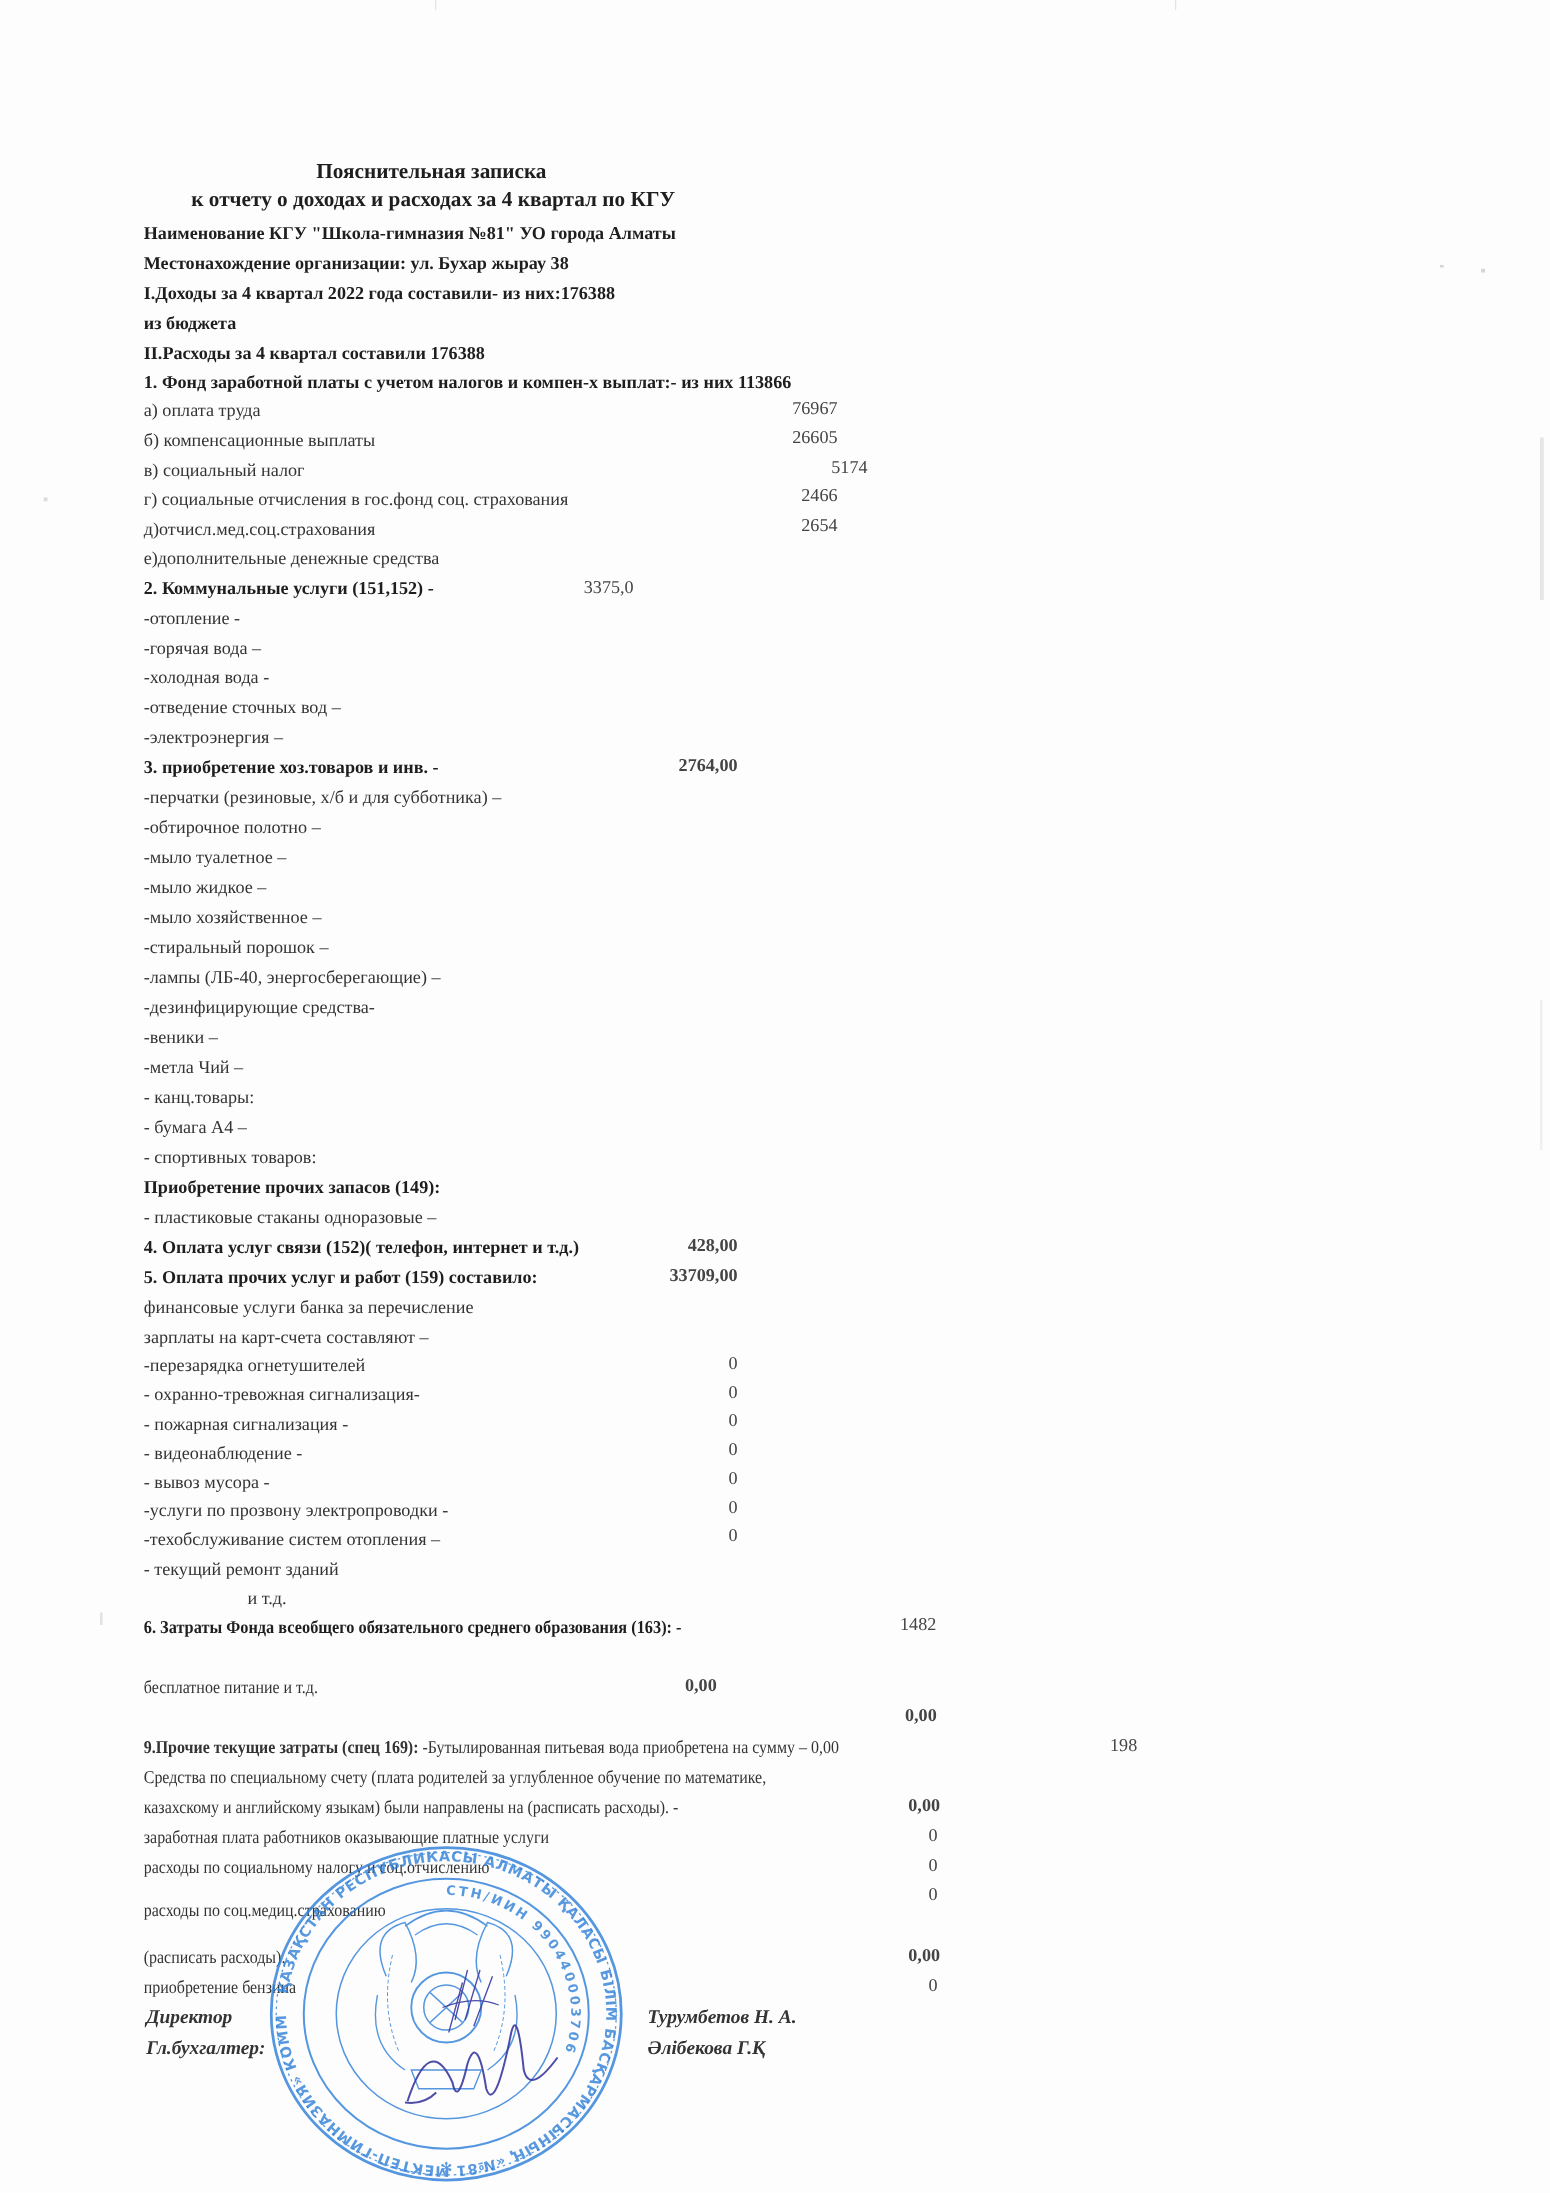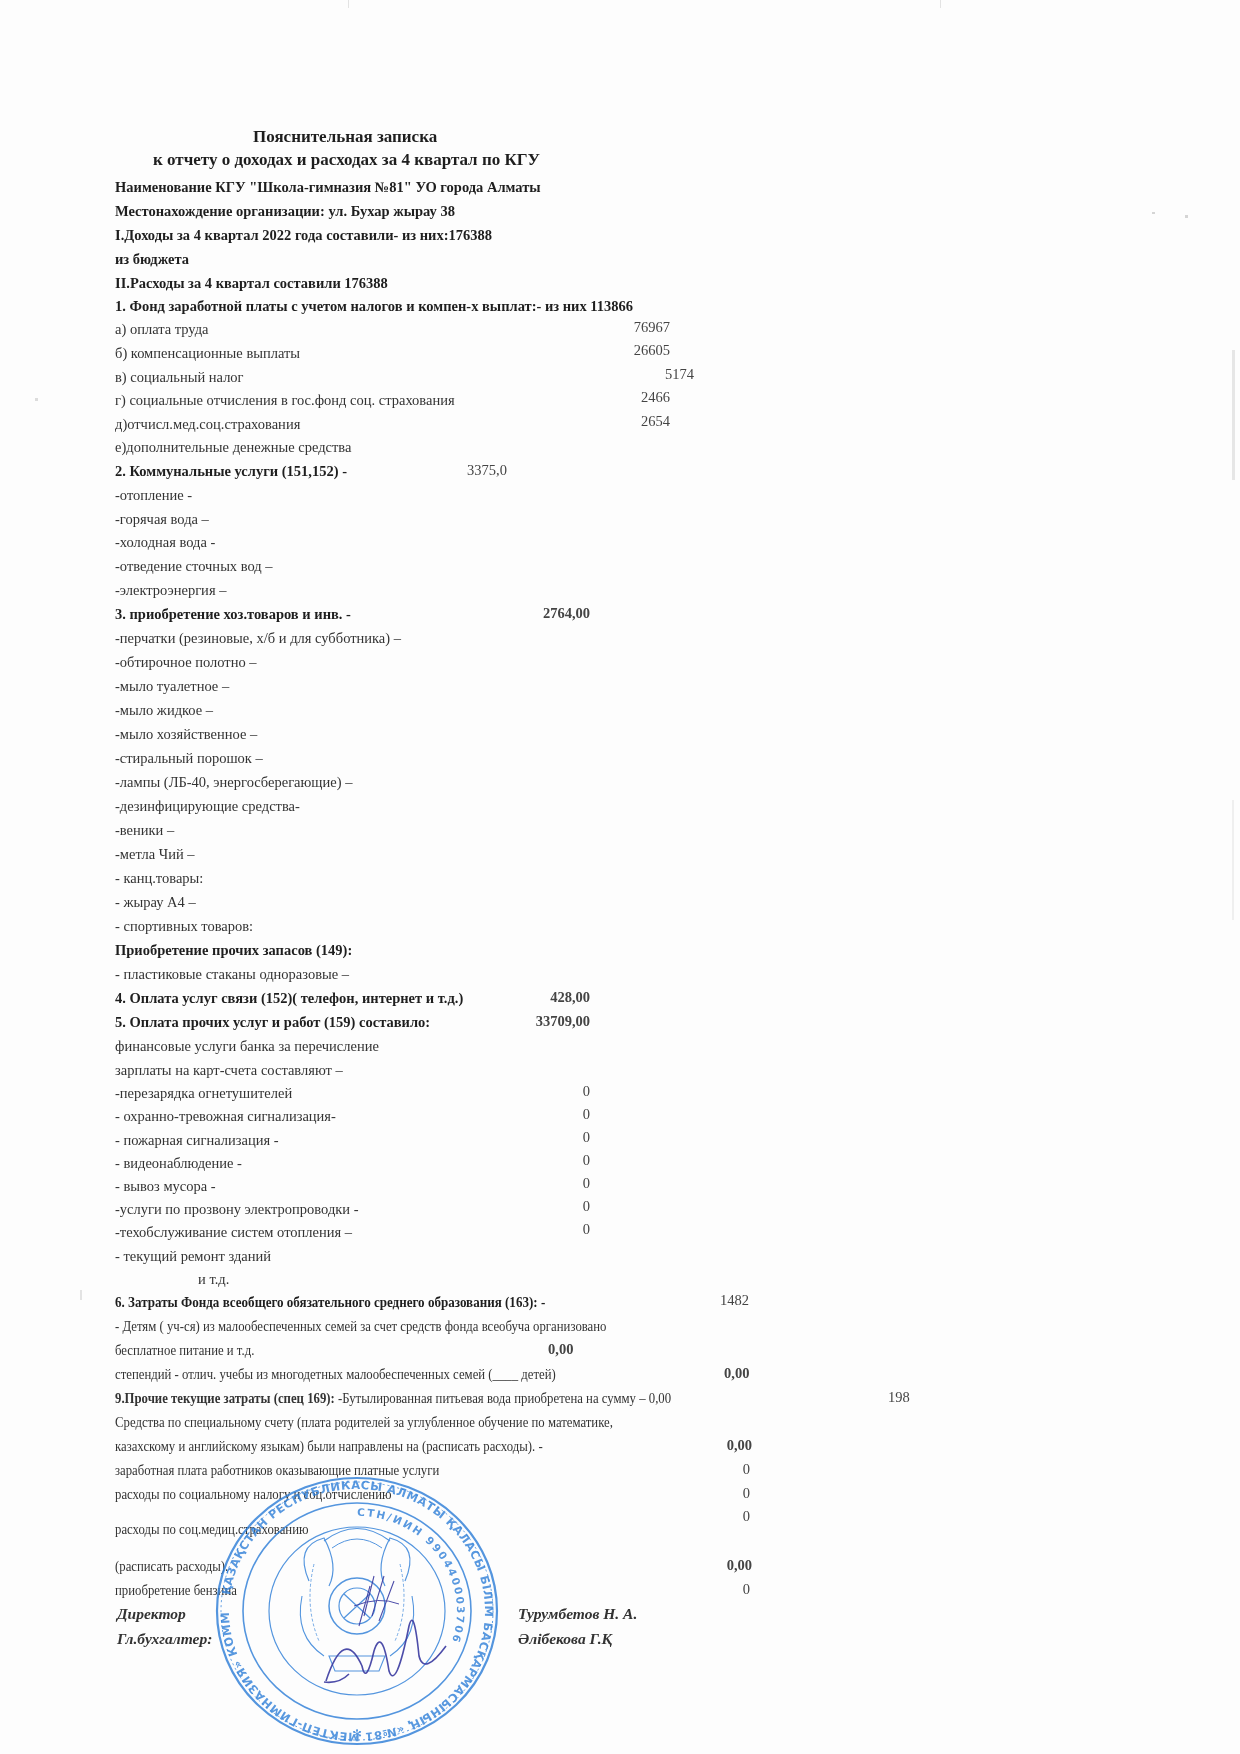--- a/index.html
+++ b/index.html
@@ -60,21 +60,21 @@
   <div class="t" style="left:115px; top:653px;"> -обтирочное полотно –</div>
   <div class="t" style="left:115px; top:677px;"> -мыло туалетное –</div>
   <div class="t" style="left:115px; top:701px;"> -мыло жидкое –</div>
   <div class="t" style="left:115px; top:725px;"> -мыло хозяйственное –</div>
   <div class="t" style="left:115px; top:749px;"> -стиральный порошок –</div>
   <div class="t" style="left:115px; top:773px;"> -лампы (ЛБ-40, энергосберегающие) –</div>
   <div class="t" style="left:115px; top:797px;"> -дезинфицирующие средства-</div>
   <div class="t" style="left:115px; top:821px;"> -веники –</div>
   <div class="t" style="left:115px; top:845px;"> -метла Чий –</div>
   <div class="t" style="left:115px; top:869px;"> - канц.товары:</div>
-  <div class="t" style="left:115px; top:893px;"> - жырау А4 –</div>
+  <div class="t" style="left:115px; top:893px;"> - бумага А4 –</div>
   <div class="t" style="left:115px; top:917px;"> -  спортивных товаров:</div>
 
   <div class="t b" style="left:115px; top:941px;">Приобретение прочих запасов (149):</div>
   <div class="t" style="left:115px; top:965px;"> - пластиковые стаканы одноразовые –</div>
 
   <div class="t b" style="left:115px; top:989px;">4. Оплата услуг связи  (152)(  телефон, интернет и т.д.)</div>
   <div class="num b" style="right:650px; top:988px;">428,00</div>
 
   <div class="t b" style="left:115px; top:1013px;">5. Оплата прочих услуг и работ (159) составило:</div>
   <div class="num b" style="right:650px; top:1012px;">33709,00</div>
@@ -92,24 +92,22 @@
   <div class="num" style="right:650px; top:1174px;">0</div>
   <div class="t" style="left:115px; top:1200px;"> -услуги по прозвону электропроводки -</div>
   <div class="num" style="right:650px; top:1197px;">0</div>
   <div class="t" style="left:115px; top:1223px;"> -техобслуживание систем отопления –</div>
   <div class="num" style="right:650px; top:1220px;">0</div>
   <div class="t" style="left:115px; top:1247px;"> - текущий ремонт зданий</div>
   <div class="t" style="left:198px; top:1270px;">и т.д.</div>
 
   <div class="t b" style="left:115px; top:1293px;"><span class="cond" style="transform:scaleX(0.9);">6. Затраты Фонда всеобщего обязательного среднего образования (163): -</span></div>
   <div class="num" style="left:720px; top:1291px;">1482</div>
-  <div class="t" style="left:115px; top:1317px;"><span class="cond" style="transform:scaleX(0.88);"> - Детям (        уч-ся) из малообеспеченных семей за счет средств фонда всеобуча организовано</span></div>
   <div class="t" style="left:115px; top:1341px;"><span class="cond" style="transform:scaleX(0.88);"> бесплатное питание      и т.д.</span></div>
   <div class="num b" style="left:548px; top:1340px;">0,00</div>
-  <div class="t" style="left:115px; top:1365px;"><span class="cond" style="transform:scaleX(0.88);">степендий - отлич. учебы из многодетных  малообеспеченных семей (____ детей)</span></div>
   <div class="num b" style="left:724px; top:1364px;">0,00</div>
 
   <div class="t" style="left:115px; top:1389px;"><span class="cond" style="transform:scaleX(0.88);"><b>9.Прочие текущие затраты (спец 169):</b><span> -Бутылированная питьевая вода приобретена на сумму – 0,00</span></span></div>
   <div class="num" style="left:888px; top:1388px;">198</div>
 
   <div class="t" style="left:115px; top:1437px;"><span class="cond" style="transform:scaleX(0.88);"> казахскому и английскому языкам) были направлены на (расписать расходы).  -</span></div>
   <div class="t" style="left:115px; top:1413px;"><span class="cond" style="transform:scaleX(0.88);">Средства по специальному счету (плата родителей за углубленное обучение по математике,</span></div>
   <div class="num b" style="right:488px; top:1436px;">0,00</div>
   <div class="t" style="left:115px; top:1461px;"><span class="cond" style="transform:scaleX(0.88);">заработная плата работников оказывающие платные услуги</span></div>
   <div class="num" style="right:490px; top:1460px;">0</div>

